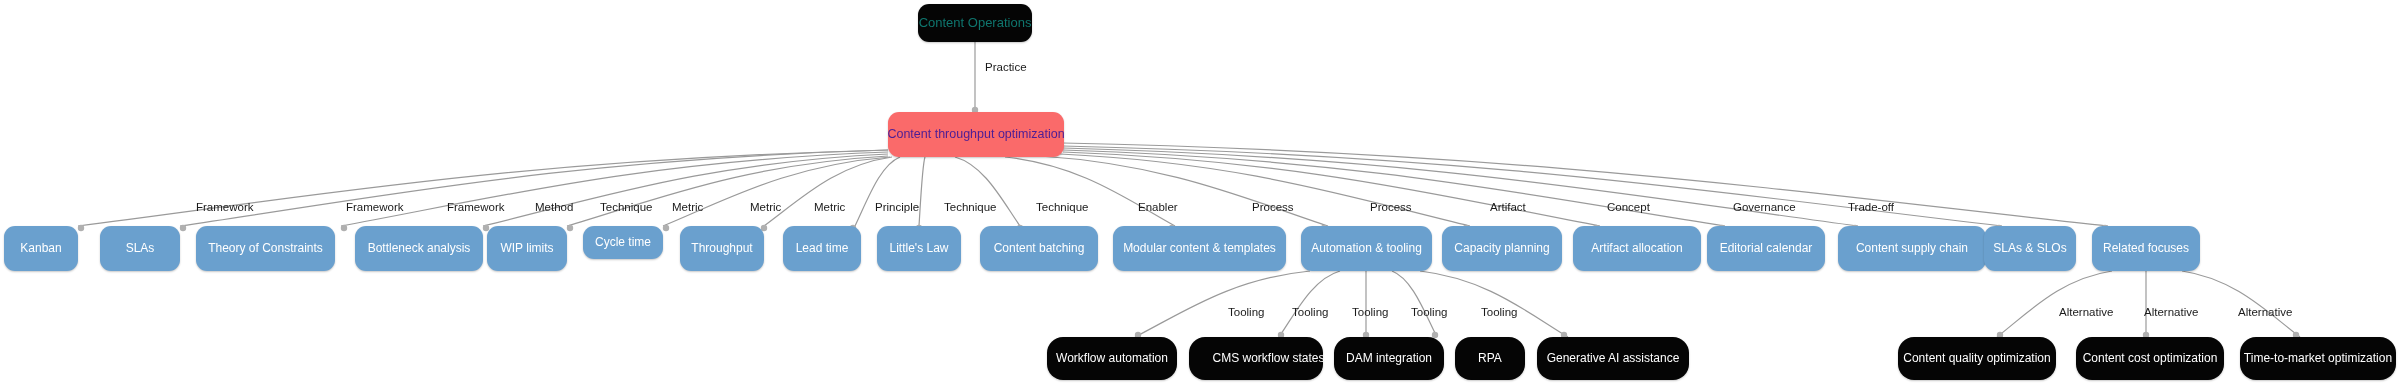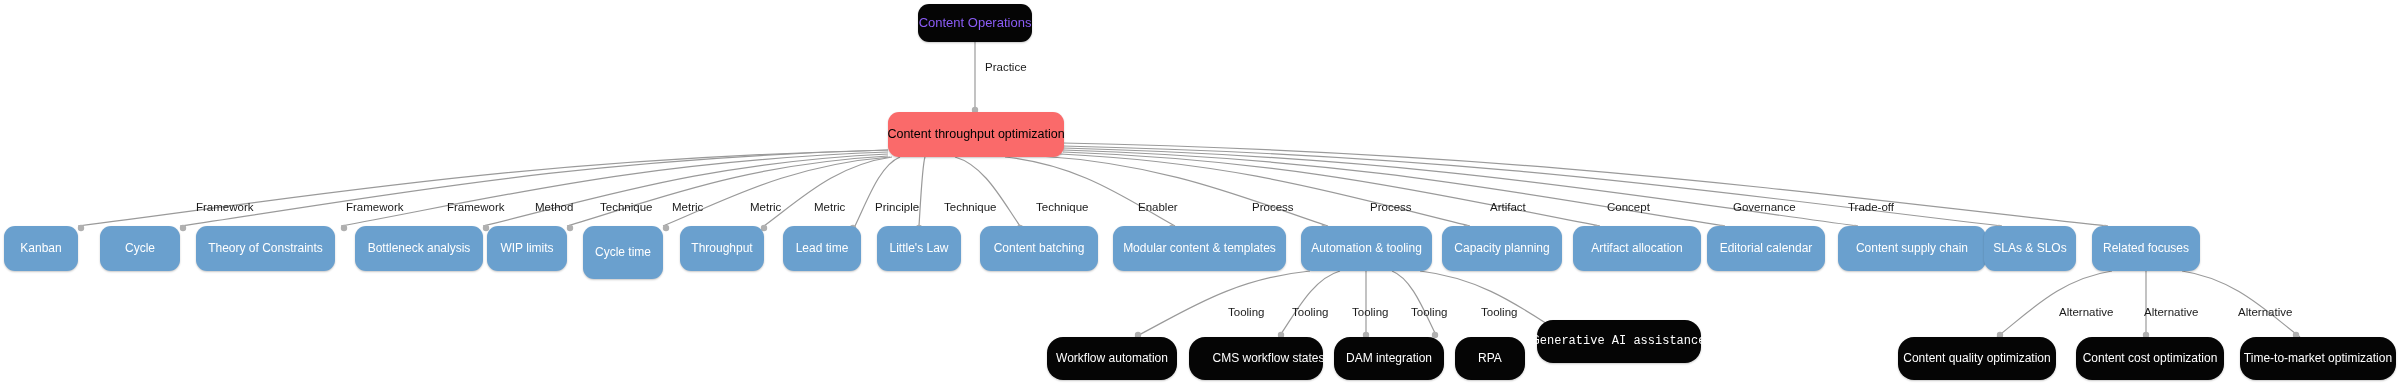--- a/index.html
+++ b/index.html
@@ -51,27 +51,27 @@
     white-space: nowrap;
     box-shadow: 0 1px 2px rgba(0,0,0,0.22);
     user-select: none;
   }
   .node-label {
     display: block;
     padding: 0 2px;
   }
   .node.root {
     background: #050505;
-    color: #8b5cf6;
+    color: #0f766e;
     font-size: 13px;
     border-radius: 11px;
   }
   .node.center {
     background: #fa6a6a;
-    color: #000000;
+    color: #4c1d95;
     font-size: 12.5px;
     border-radius: 11px;
   }
   .node.branch {
     background: #6aa0ce;
     color: #ffffff;
     font-size: 12px;
     border-radius: 11px;
   }
   .node.leaf {
@@ -176,32 +176,32 @@
       <div class="node root" style="left: 918px; top: 4px; width: 114px; height: 38px;">
         <span class="node-label">Content Operations</span>
       </div>
       <div class="node center" style="left: 888px; top: 112px; width: 176px; height: 45px;">
         <span class="node-label">Content throughput optimization</span>
       </div>
       <div class="node branch" style="left: 4px; top: 226px; width: 74px; height: 45px;">
         <span class="node-label">Kanban</span>
       </div>
       <div class="node branch" style="left: 100px; top: 226px; width: 80px; height: 45px;">
-        <span class="node-label">Cycle</span>
+        <span class="node-label">SLAs</span>
       </div>
       <div class="node branch" style="left: 196px; top: 226px; width: 139px; height: 45px;">
         <span class="node-label">Theory of Constraints</span>
       </div>
       <div class="node branch" style="left: 355px; top: 226px; width: 128px; height: 45px;">
         <span class="node-label">Bottleneck analysis</span>
       </div>
       <div class="node branch" style="left: 487px; top: 226px; width: 80px; height: 45px; text-align: right;">
         <span class="node-label">WIP limits</span>
       </div>
-      <div class="node branch" style="left: 583px; top: 226px; width: 80px; height: 53px;">
+      <div class="node branch" style="left: 583px; top: 226px; width: 80px; height: 33px;">
         <span class="node-label">Cycle time</span>
       </div>
       <div class="node branch" style="left: 680px; top: 226px; width: 84px; height: 45px;">
         <span class="node-label">Throughput</span>
       </div>
       <div class="node branch" style="left: 783px; top: 226px; width: 78px; height: 45px;">
         <span class="node-label">Lead time</span>
       </div>
       <div class="node branch" style="left: 877px; top: 226px; width: 84px; height: 45px;">
         <span class="node-label">Little's Law</span>
@@ -238,21 +238,21 @@
       </div>
       <div class="node leaf" style="left: 1189px; top: 337px; width: 134px; height: 43px; padding-left: 25px;">
         <span class="node-label">CMS workflow states</span>
       </div>
       <div class="node leaf" style="left: 1334px; top: 337px; width: 110px; height: 43px;">
         <span class="node-label">DAM integration</span>
       </div>
       <div class="node leaf" style="left: 1455px; top: 337px; width: 70px; height: 43px;">
         <span class="node-label">RPA</span>
       </div>
-      <div class="node leaf" style="left: 1537px; top: 320px; width: 164px; height: 43px; font-family: Liberation Mono, monospace;">
+      <div class="node leaf" style="left: 1537px; top: 337px; width: 152px; height: 43px;">
         <span class="node-label">Generative AI assistance</span>
       </div>
       <div class="node leaf" style="left: 1898px; top: 337px; width: 158px; height: 43px;">
         <span class="node-label">Content quality optimization</span>
       </div>
       <div class="node leaf" style="left: 2076px; top: 337px; width: 148px; height: 43px;">
         <span class="node-label">Content cost optimization</span>
       </div>
       <div class="node leaf" style="left: 2240px; top: 337px; width: 156px; height: 43px;">
         <span class="node-label">Time-to-market optimization</span>

